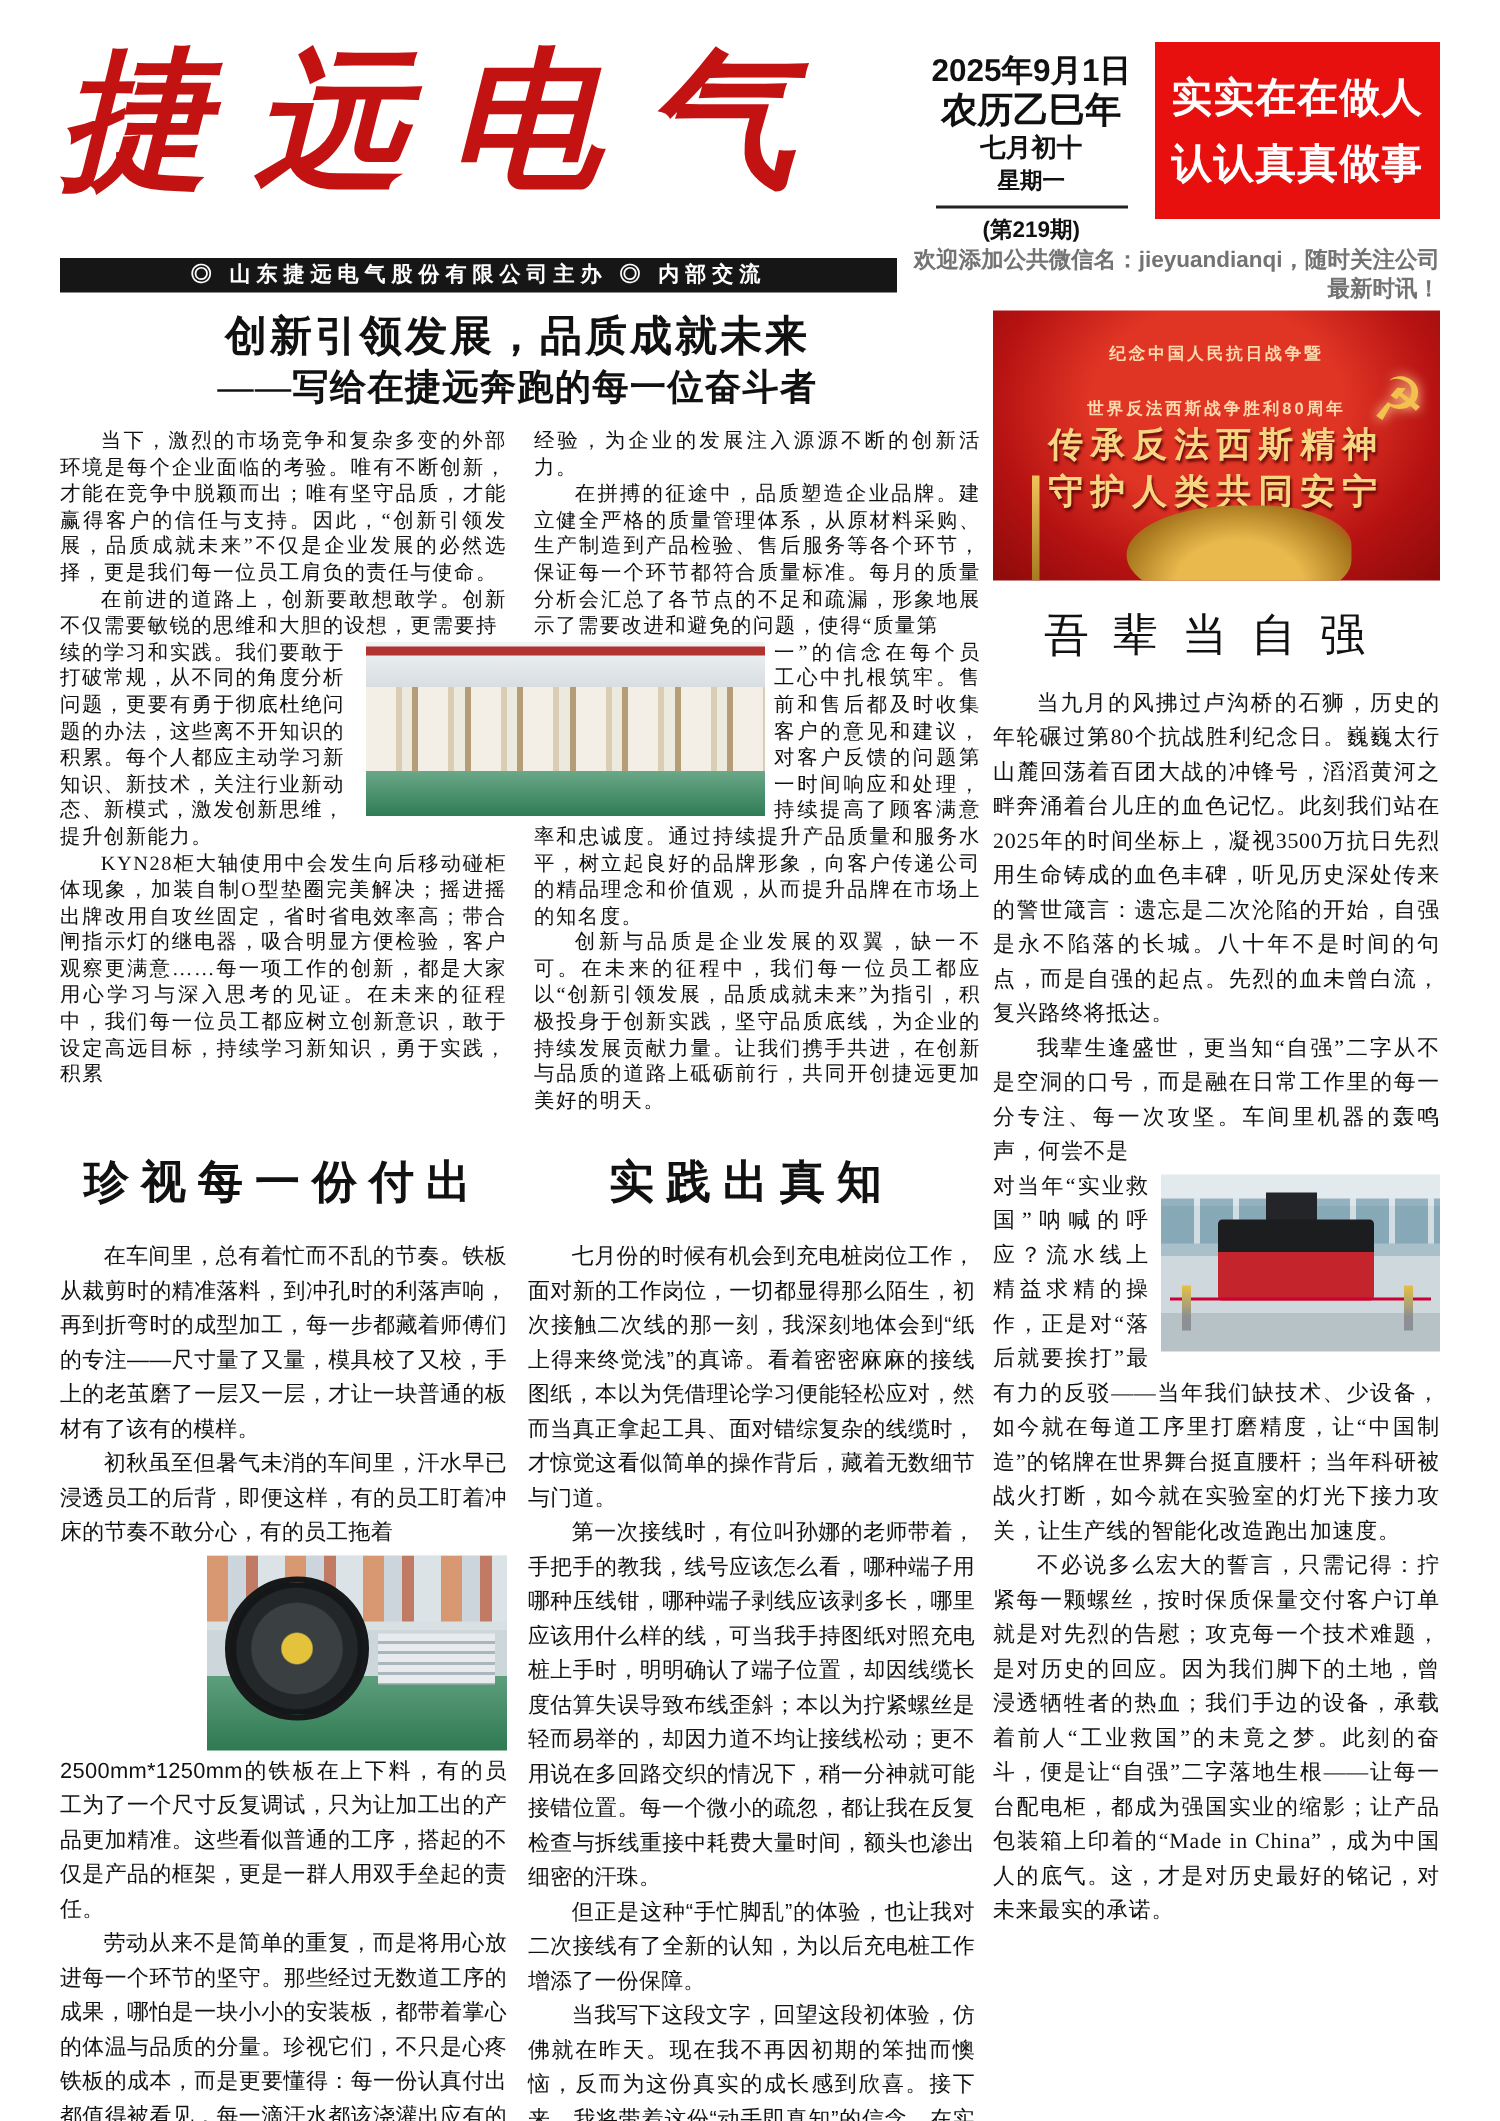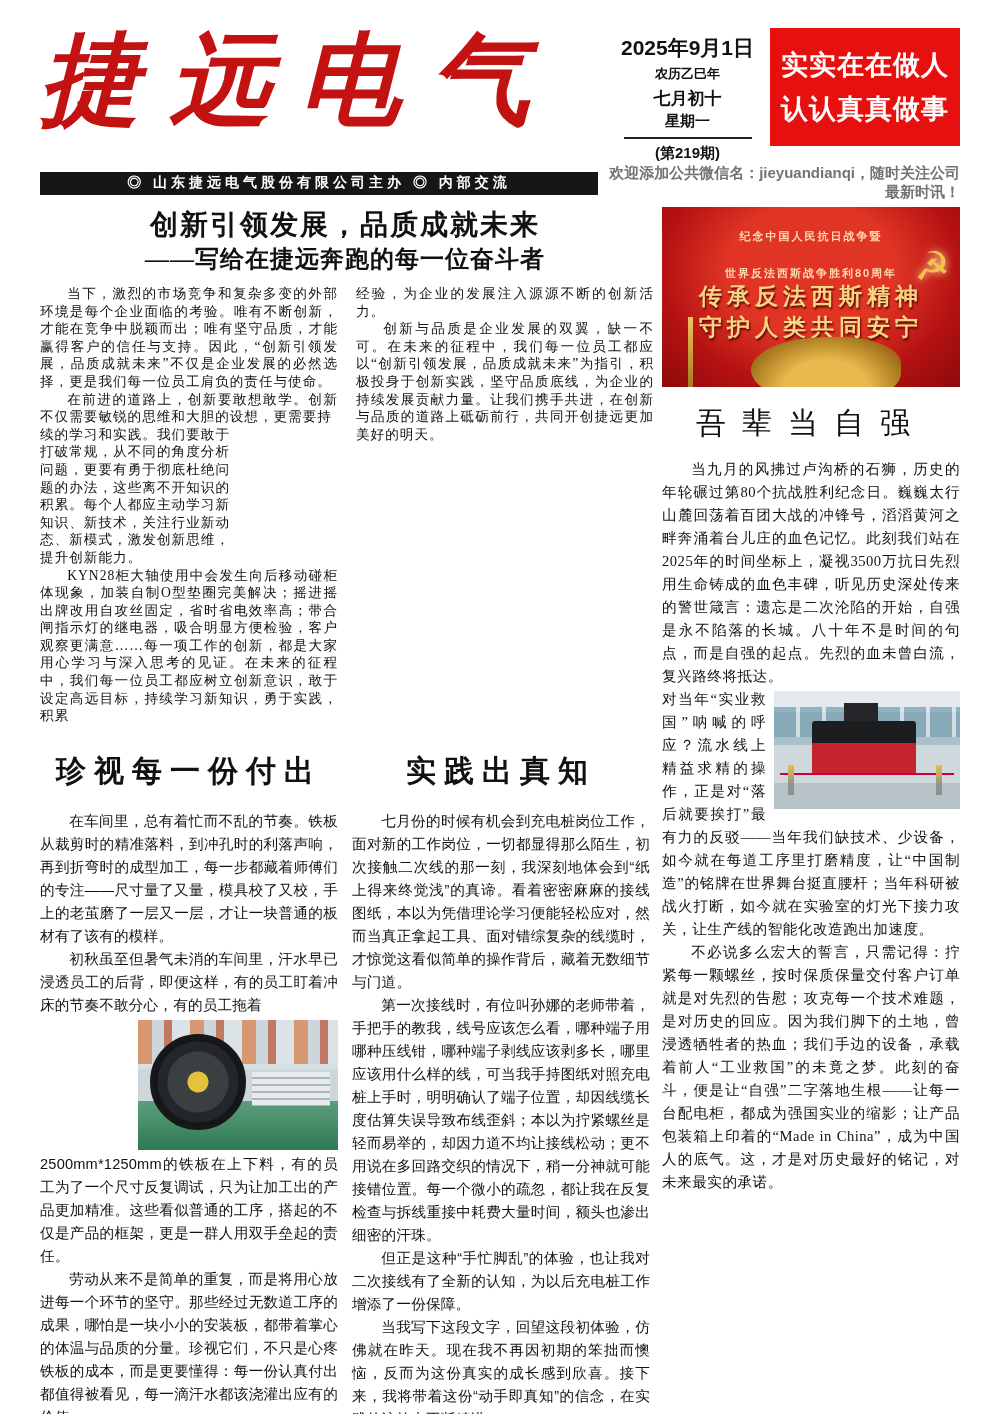--- a/index.html
+++ b/index.html
@@ -13,21 +13,21 @@
   }
   
   .masthead { display:flex; align-items:flex-start; }
   .paper-title {
     flex:1; color:#c31212; font-weight:bold; font-style:italic;
     font-size:100px; line-height:118px; letter-spacing:30px; white-space:nowrap;
     font-family:"Liberation Serif", serif; transform:translateY(4px);
   }
   .date-block { width:165px; text-align:center; margin-top:16px; flex:none; }
   .date-block .d1 { font-size:21px; font-weight:bold; line-height:27px; font-family:"Liberation Sans",sans-serif;}
-  .date-block .d2 { font-size:13px; font-weight:bold; line-height:26px; font-family:"Liberation Sans",sans-serif;}
+  .date-block .d2 { font-size:24px; font-weight:bold; line-height:26px; font-family:"Liberation Sans",sans-serif;}
   .date-block .d3 { font-size:17px; font-weight:bold; line-height:23px; font-family:"Liberation Sans",sans-serif;}
   .date-block .d4 { font-size:15px; font-weight:bold; line-height:21px; font-family:"Liberation Sans",sans-serif;}
   .date-rule { width:128px; border-top:2px solid #222; margin:6px auto 5px auto; }
   .date-block .issue { font-size:15px; font-weight:bold; font-family:"Liberation Sans",sans-serif;}
   .slogan-box {
     flex:none; width:190px; height:118px; margin-top:10px; background:#e8100e;
     color:#fff; display:flex; flex-direction:column; justify-content:center; align-items:center;
     font-weight:bold; font-size:27px; line-height:44px; letter-spacing:1px;
     font-family:"Liberation Serif", serif;
   }
@@ -147,20 +147,32 @@
             <p class="serif-body ind">当下，激烈的市场竞争和复杂多变的外部环境是每个企业面临的考验。唯有不断创新，才能在竞争中脱颖而出；唯有坚守品质，才能赢得客户的信任与支持。因此，“创新引领发展，品质成就未来”不仅是企业发展的必然选择，更是我们每一位员工肩负的责任与使命。</p>
             <p class="serif-body ind">在前进的道路上，创新要敢想敢学。创新不仅需要敏锐的思维和大胆的设想，更需要持</p>
             <div>
               <div class="spacer-r"></div>
               <p class="serif-body">续的学习和实践。我们要敢于打破常规，从不同的角度分析问题，更要有勇于彻底杜绝问题的办法，这些离不开知识的积累。每个人都应主动学习新知识、新技术，关注行业新动态、新模式，激发创新思维，提升创新能力。</p>
             </div>
             <p class="serif-body ind">KYN28柜大轴使用中会发生向后移动碰柜体现象，加装自制O型垫圈完美解决；摇进摇出牌改用自攻丝固定，省时省电效率高；带合闸指示灯的继电器，吸合明显方便检验，客户观察更满意……每一项工作的创新，都是大家用心学习与深入思考的见证。在未来的征程中，我们每一位员工都应树立创新意识，敢于设定高远目标，持续学习新知识，勇于实践，积累</p>
           </div>
           <div class="col">
             <p class="serif-body">经验，为企业的发展注入源源不断的创新活力。</p>
+            <p class="serif-body ind">在拼搏的征途中，品质塑造企业品牌。建立健全严格的质量管理体系，从原材料采购、生产制造到产品检验、售后服务等各个环节，保证每一个环节都符合质量标准。每月的质量分析会汇总了各节点的不足和疏漏，形象地展示了需要改进和避免的问题，使得“质量第</p>
+            <div>
+              <div class="holder-l">
+                <div class="photo-cab">
+                  <div class="cab-ceiling"></div>
+                  <div class="cab-beam"></div>
+                  <div class="cab-row"></div>
+                  <div class="cab-floor"></div>
+                </div>
+              </div>
+              <p class="serif-body">一”的信念在每个员工心中扎根筑牢。售前和售后都及时收集客户的意见和建议，对客户反馈的问题第一时间响应和处理，持续提高了顾客满意率和忠诚度。通过持续提升产品质量和服务水平，树立起良好的品牌形象，向客户传递公司的精品理念和价值观，从而提升品牌在市场上的知名度。</p>
+            </div>
             <p class="serif-body ind">创新与品质是企业发展的双翼，缺一不可。在未来的征程中，我们每一位员工都应以“创新引领发展，品质成就未来”为指引，积极投身于创新实践，坚守品质底线，为企业的持续发展贡献力量。让我们携手共进，在创新与品质的道路上砥砺前行，共同开创捷远更加美好的明天。</p>
           </div>
         </div>
       </section>
 
       <div class="bottom-row">
 
         <section class="b-art">
           <h2 class="b-title">珍视每一份付出</h2>
           <p class="sans-body ind">在车间里，总有着忙而不乱的节奏。铁板从裁剪时的精准落料，到冲孔时的利落声响，再到折弯时的成型加工，每一步都藏着师傅们的专注——尺寸量了又量，模具校了又校，手上的老茧磨了一层又一层，才让一块普通的板材有了该有的模样。</p>
@@ -197,20 +209,21 @@
         <div class="banner-big">传承反法西斯精神</div>
         <div class="banner-big">守护人类共同安宁</div>
         <div class="banner-years">1945~2025</div>
         <div class="banner-emblem">☭</div>
         <div class="banner-statue"></div>
       </div>
 
       <h2 class="r-title">吾辈当自强</h2>
 
       <p class="r-body ind">当九月的风拂过卢沟桥的石狮，历史的年轮碾过第80个抗战胜利纪念日。巍巍太行山麓回荡着百团大战的冲锋号，滔滔黄河之畔奔涌着台儿庄的血色记忆。此刻我们站在2025年的时间坐标上，凝视3500万抗日先烈用生命铸成的血色丰碑，听见历史深处传来的警世箴言：遗忘是二次沦陷的开始，自强是永不陷落的长城。八十年不是时间的句点，而是自强的起点。先烈的血未曾白流，复兴路终将抵达。</p>
+      <p class="r-body ind">我辈生逢盛世，更当知“自强”二字从不是空洞的口号，而是融在日常工作里的每一分专注、每一次攻坚。车间里机器的轰鸣声，何尝不是</p>
       <div>
         <div class="photo-machine">
           <div class="mach-windows"></div>
           <div class="mach-head"></div>
           <div class="mach-body"></div>
           <div class="rope"></div>
           <div class="bollard" style="left:14px"></div>
           <div class="bollard" style="right:18px"></div>
         </div>
         <p class="r-body">对当年“实业救国”呐喊的呼应？流水线上精益求精的操作，正是对“落后就要挨打”最有力的反驳——当年我们缺技术、少设备，如今就在每道工序里打磨精度，让“中国制造”的铭牌在世界舞台挺直腰杆；当年科研被战火打断，如今就在实验室的灯光下接力攻关，让生产线的智能化改造跑出加速度。</p>

